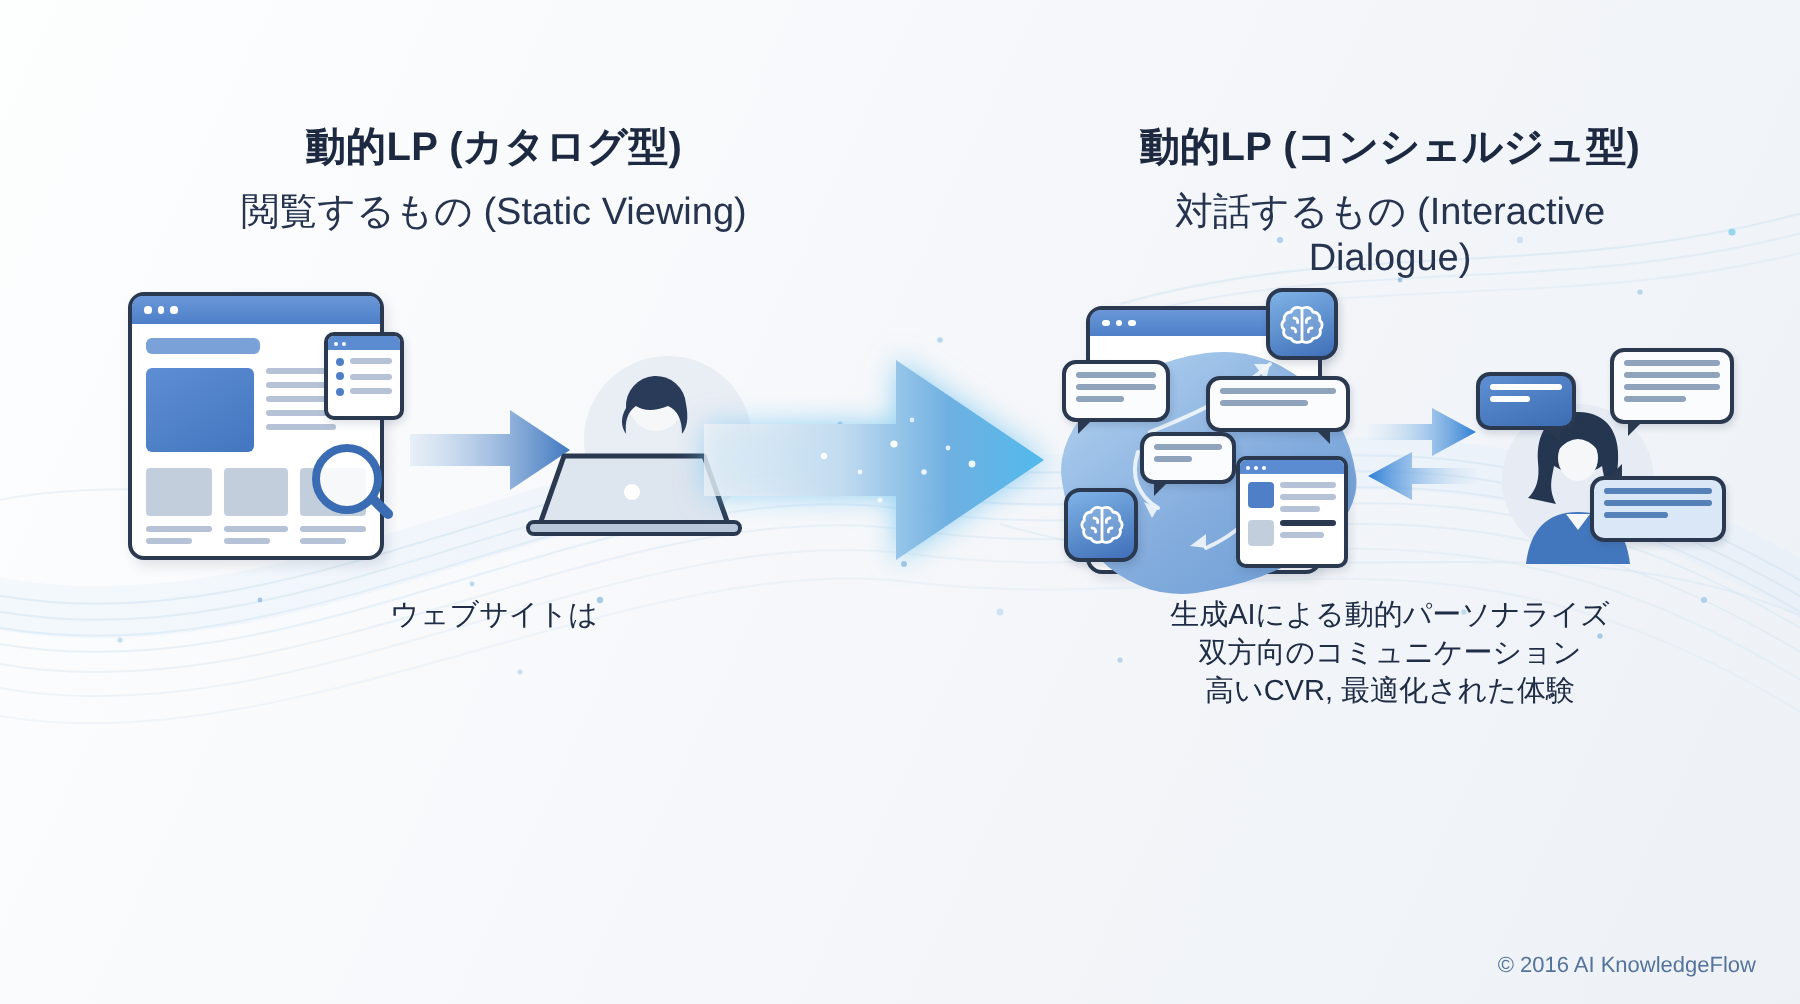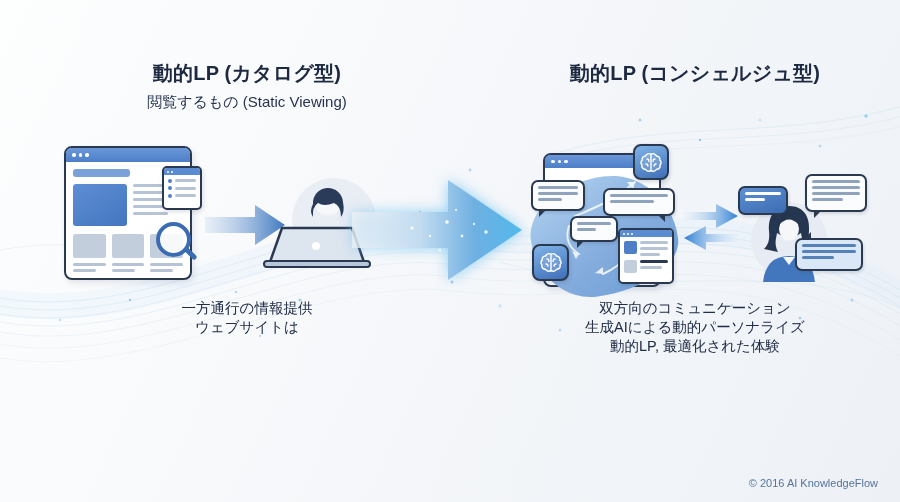--- a/index.html
+++ b/index.html
@@ -7,21 +7,21 @@
     position:relative;width:900px;height:502px;overflow:hidden;
     background:linear-gradient(115deg,#fdfefe 0%,#f5f7fa 50%,#edf1f6 100%);
     font-family:"Liberation Sans","DejaVu Sans",sans-serif;color:#1d2940;
   }
   .abs{position:absolute;}
   svg{display:block;overflow:visible;}
 
   
   .col-head{text-align:center;}
   .col-title{font-size:20px;font-weight:700;color:#1d2940;letter-spacing:.2px;}
-  .col-sub{font-size:15px;color:#273450;margin-top:6px;}
+  .col-sub{font-size:19px;color:#273450;margin-top:6px;}
 
   
   .caption{text-align:center;font-size:14.5px;font-weight:500;color:#202d46;line-height:19px;}
 
   
   .headline{width:100%;text-align:center;font-size:23px;font-weight:700;color:#101b2e;}
   .subheadline{width:100%;text-align:center;font-size:14.5px;font-weight:500;color:#233048;}
   .copyright{font-size:11px;color:#54749c;}
 
   
@@ -110,20 +110,21 @@
     </g>
   </svg>
 
   <div class="abs col-head" style="left:97px;top:60px;width:300px">
     <div class="col-title">動的LP (カタログ型)</div>
     <div class="col-sub">閲覧するもの (Static Viewing)</div>
   </div>
 
   <div class="abs col-head" style="left:545px;top:60px;width:300px">
     <div class="col-title">動的LP (コンシェルジュ型)</div>
+    <div class="col-sub">対話するもの (Interactive Dialogue)</div>
   </div>
 
   <div class="abs" style="left:64px;top:146px;width:150px;height:140px">
     <div class="browser abs" style="left:0;top:0;width:124px;height:130px">
       <div class="titlebar">
         <div class="dot"></div>
         <div class="dot"></div>
         <div class="dot"></div>
       </div>
       <div style="padding:7px">
@@ -341,24 +342,23 @@
     </div>
     <div class="bubble bubble-light abs" style="left:60px;top:66px;width:54px;height:21px">
       <div class="ln" style="margin-bottom:3px;background:#5580b8"></div>
         <div class="ln" style="margin-bottom:3px;background:#5580b8"></div>
         <div class="ln" style="width:60%;background:#5580b8"></div>
       <div class="tail" style="left:6px;top:-8px;border-width:0 0 8px 8px;border-color:transparent transparent #2a3950 transparent"></div>
     </div>
   </div>
 
   <div class="abs caption" style="left:97px;top:299px;width:300px">
-    <div>一方通行の情報提供</div>
     <div>ウェブサイトは</div>
   </div>
   <div class="abs caption" style="left:545px;top:299px;width:300px">
+    <div>生成AIによる動的パーソナライズ</div>
     <div>双方向のコミュニケーション</div>
-    <div>生成AIによる動的パーソナライズ</div>
-    <div>動的LP, 最適化された体験</div>
+    <div>高いCVR, 最適化された体験</div>
   </div>
 
   <div class="abs copyright" style="right:22px;bottom:13px">© 2016 AI KnowledgeFlow</div>
 
 </div>
 
 </body></html>

